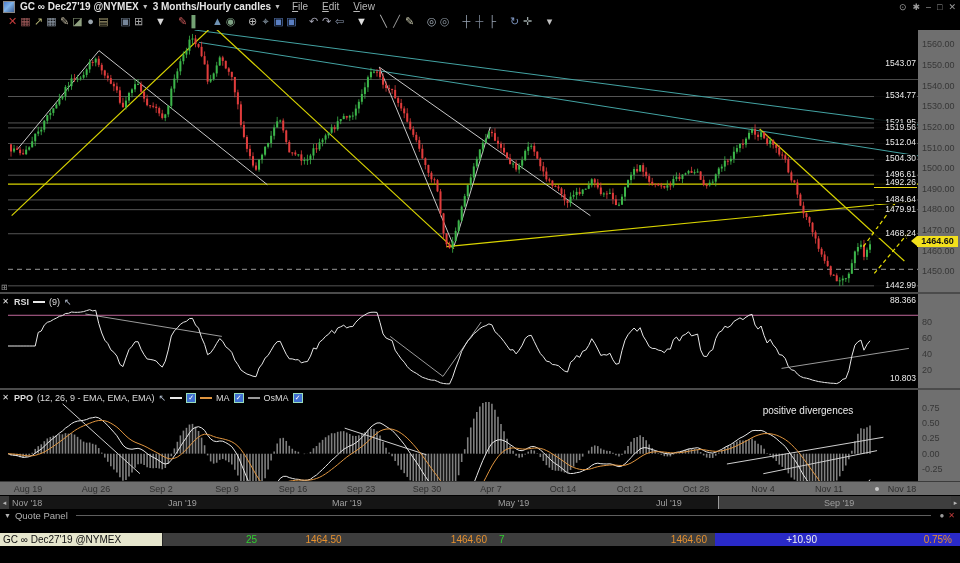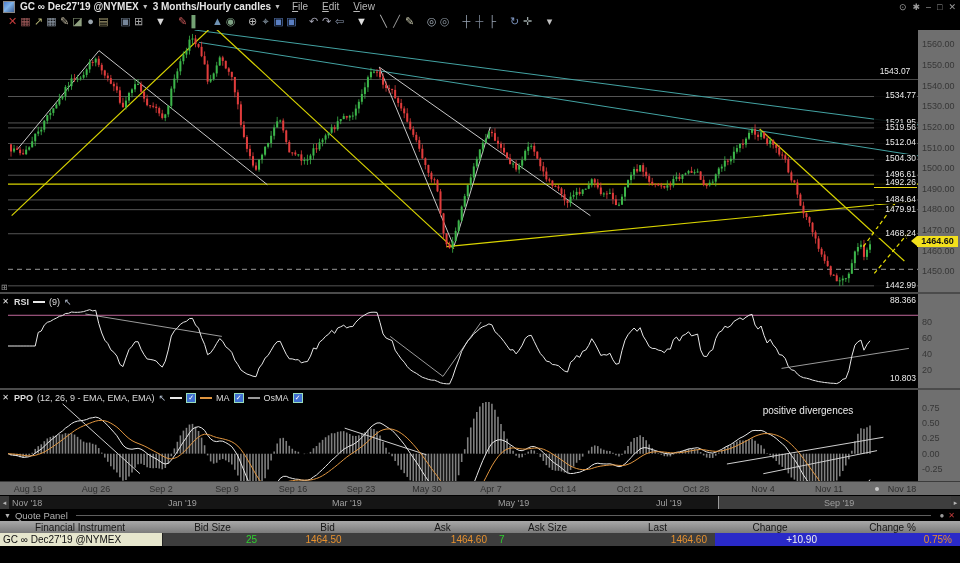--- a/index.html
+++ b/index.html
@@ -716,21 +716,21 @@
       <line x1="866.9754385964912" y1="217.50349557601797" x2="866.9754385964912" y2="229.95935298950957" stroke="#3cb54a" stroke-width="0.8"></line>
       <rect x="865.9754385964912" y="219.72337897302137" width="2" height="7.15921923463614" fill="#3cb54a"></rect>
       <line x1="870" y1="210.44966900911885" x2="870" y2="223.0372182669204" stroke="#3cb54a" stroke-width="0.8"></line>
       <rect x="869" y="214.26693030628476" width="2" height="5.4564486667366054" fill="#3cb54a"></rect>
       <line x1="863.4" y1="216.61417322834646" x2="895.25" y2="173.29133858267716" stroke="#e8e000" stroke-width="1.2" stroke-dasharray="4,3"></line>
       <polygon points="895.25,173.29133858267716 893.6272655294839,180.1006507974459 889.2347284148017,176.8713536324088" fill="#e8e000"></polygon>
       <line x1="874.3199999999999" y1="243.43307086614172" x2="908.9" y2="202.17322834645668" stroke="#e8e000" stroke-width="1.2" stroke-dasharray="4,3"></line>
       <polygon points="908.9,202.17322834645668 906.8477715343926,208.86563884828266 902.6693572226133,205.36369705506343" fill="#e8e000"></polygon>
     </svg>
   <div id="levels">
-      <div class="lvl" style="top: 67px; text-align: center;">1543.07</div>
+      <div class="lvl" style="top: 59px;">1543.07</div>
       <div class="lvl" style="top: 91.4902px;">1534.77</div>
       <div class="lvl" style="top: 117.938px;">1521.95</div>
       <div class="lvl" style="top: 122.868px;">1519.56</div>
       <div class="lvl" style="top: 138.382px;">1512.04</div>
       <div class="lvl" style="top: 154.35px;">1504.30</div>
       <div class="lvl" style="top: 170.214px;">1496.61</div>
       <div class="lvl" style="top: 194.908px;">1484.64</div>
       <div class="lvl" style="top: 204.666px;">1479.91</div>
       <div class="lvl" style="top: 228.741px;">1468.24</div>
       <div class="lvl" style="top: 280.832px;">1442.99</div>
@@ -1073,21 +1073,21 @@
     </svg>
   <div class="posdiv">positive divergences</div>
 
   <div class="xaxis" id="xaxis">
       <div class="xlab" style="left: 28px;">Aug 19</div>
       <div class="xlab" style="left: 96px;">Aug 26</div>
       <div class="xlab" style="left: 161px;">Sep 2</div>
       <div class="xlab" style="left: 227px;">Sep 9</div>
       <div class="xlab" style="left: 293px;">Sep 16</div>
       <div class="xlab" style="left: 361px;">Sep 23</div>
-      <div class="xlab" style="left: 427px;">May 30</div>
+      <div class="xlab" style="left: 427px;">Sep 30</div>
       <div class="xlab" style="left: 491px;">Apr 7</div>
       <div class="xlab" style="left: 563px;">Oct 14</div>
       <div class="xlab" style="left: 630px;">Oct 21</div>
       <div class="xlab" style="left: 696px;">Oct 28</div>
       <div class="xlab" style="left: 763px;">Nov 4</div>
       <div class="xlab" style="left: 829px;">Nov 11</div>
       <div class="xlab" style="left: 902px;">Nov 18</div>
       <div class="xdot" style="left: 875px;"></div>
     </div>
 
@@ -1105,30 +1105,20 @@
 
   <div class="qtitle">
     <span class="qtri">▼</span>
     <span>Quote Panel</span>
     <span class="qline"></span>
     <span class="qicons">
       <span style="color:#9a9a9a;">●</span>
       <span style="color:#c23b3b;">✕</span>
     </span>
   </div>
-  <div class="qhdr" id="qhdr">
-      <div class="qh" style="left: 0px; width: 160px;">Financial Instrument</div>
-      <div class="qh" style="left: 160px; width: 105px;">Bid Size</div>
-      <div class="qh" style="left: 265px; width: 125px;">Bid</div>
-      <div class="qh" style="left: 390px; width: 105px;">Ask</div>
-      <div class="qh" style="left: 495px; width: 105px;">Ask Size</div>
-      <div class="qh" style="left: 600px; width: 115px;">Last</div>
-      <div class="qh" style="left: 715px; width: 110px;">Change</div>
-      <div class="qh" style="left: 825px; width: 135px;">Change %</div>
-    </div>
   <div class="qrow" id="qrow">
       <div class="qcell fi-cell" style="left: 0px; width: 159px;">GC ∞ Dec27'19 @NYMEX</div>
       <div class="qcell" style="left: 160px; width: 97px; color: rgb(47, 208, 47); text-align: right;">25</div>
       <div class="qcell" style="left: 265px; width: 117px; color: rgb(232, 145, 46); text-align: center;">1464.50</div>
       <div class="qcell" style="left: 390px; width: 97px; color: rgb(232, 145, 46); text-align: right;">1464.60</div>
       <div class="qcell" style="left: 495px; width: 105px; color: rgb(47, 208, 47); text-align: left; padding-left: 4px;">7</div>
       <div class="qcell" style="left: 600px; width: 107px; color: rgb(232, 145, 46); text-align: right;">1464.60</div>
       <div class="qcell" style="left: 715px; width: 102px; background: rgb(42, 42, 200); color: rgb(240, 240, 240); text-align: right; padding-right: 8px;">+10.90</div>
       <div class="qcell" style="left: 817px; width: 135px; background: rgb(42, 42, 200); color: rgb(232, 145, 46); text-align: right; padding-right: 8px;">0.75%</div>
     </div>

